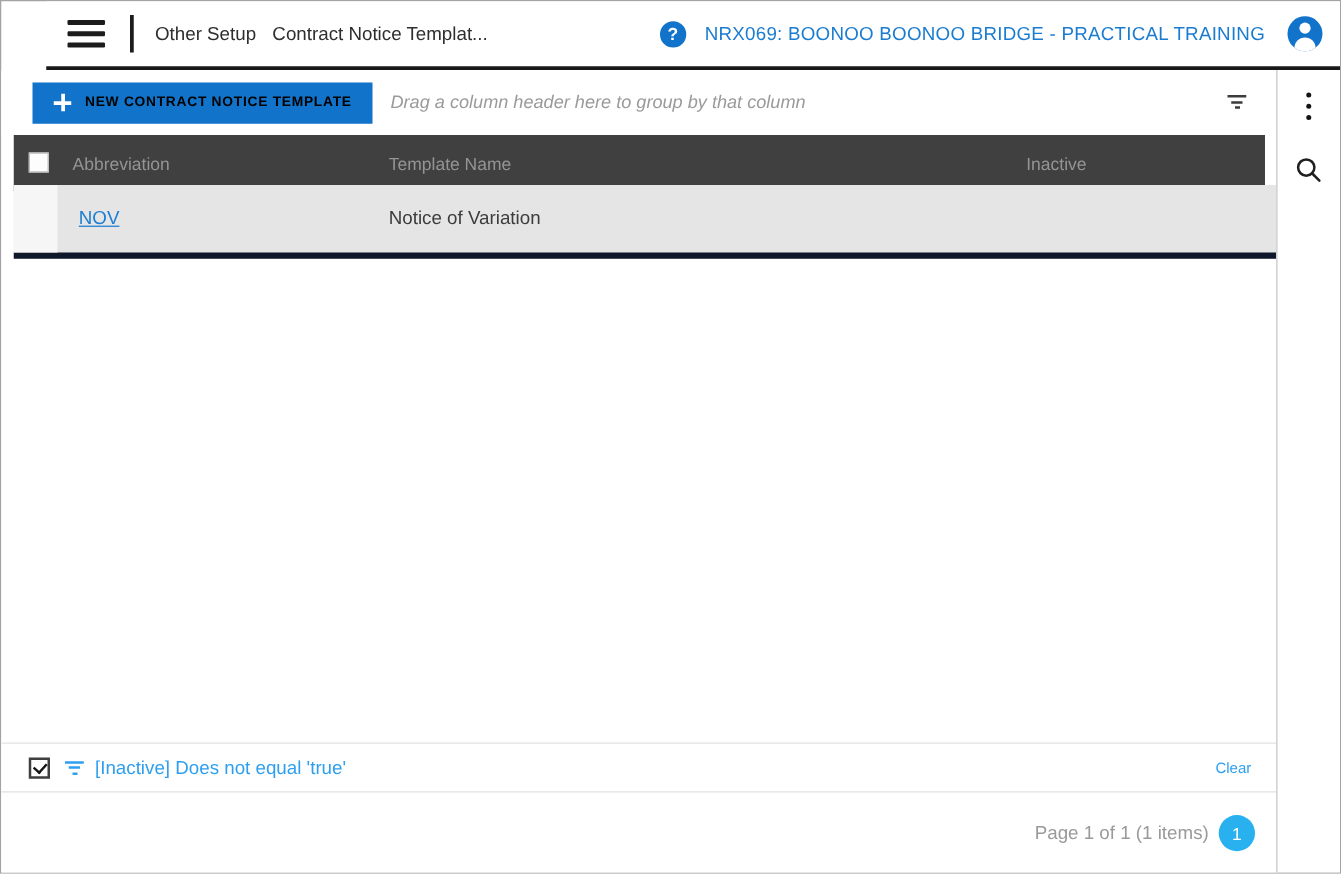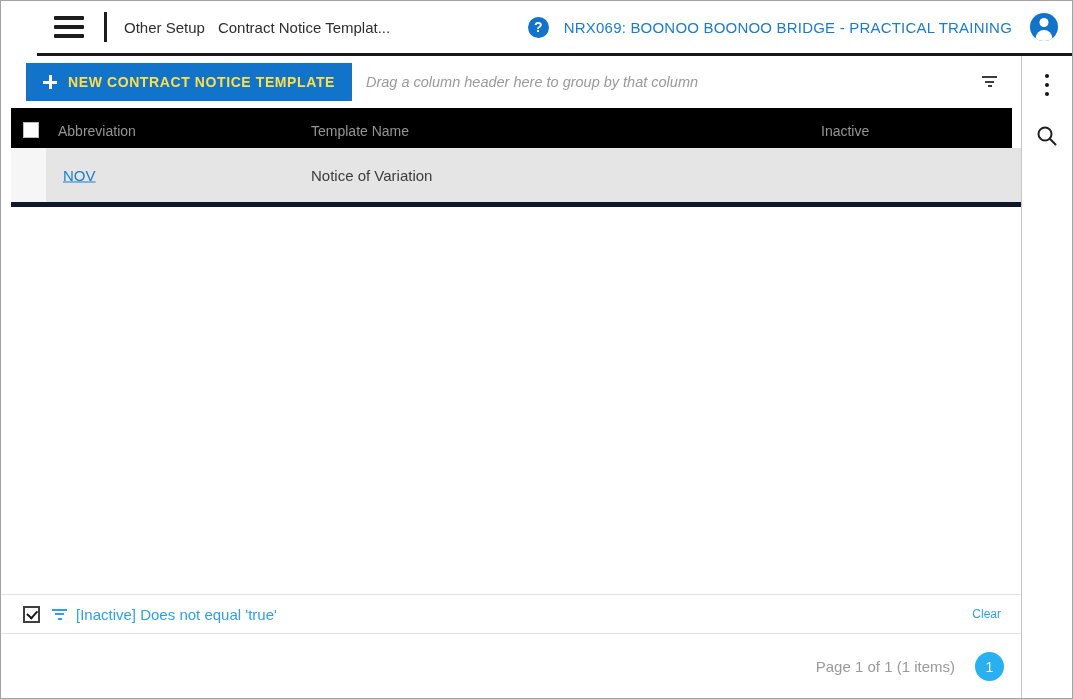--- a/index.html
+++ b/index.html
@@ -38,36 +38,36 @@
     position:absolute;top:55px;right:0;width:51px;bottom:0;background:#fff;
     border-left:1px solid #c6c6c6;display:flex;flex-direction:column;align-items:center;
     padding-top:14px;gap:25px;
   }
   .kebab{display:flex;flex-direction:column;gap:5px;padding:4px;cursor:pointer;}
   .kebab i{width:4px;height:4px;border-radius:50%;background:#141414;}
   .search-btn{cursor:pointer;line-height:0;}
   
   .toolbar{position:absolute;top:0;left:0;right:0;height:52px;display:flex;align-items:center;background:#fff;}
   .new-btn{
-    margin-left:25px;height:38px;background:#1173c9;border:none;color:#fde047;
-    font-family:"Liberation Sans",sans-serif;font-size:14px;font-weight:700;letter-spacing:.6px;
+    margin-left:25px;height:33px;background:#1173c9;border:none;color:#000000;
+    font-family:"Liberation Sans",sans-serif;font-size:11px;font-weight:700;letter-spacing:.6px;
     padding:0 17px;display:flex;align-items:center;gap:11px;cursor:pointer;white-space:nowrap;
   }
   .plus{position:relative;width:14px;height:14px;flex:0 0 auto;}
   .plus::before{content:"";position:absolute;left:0;right:0;top:5.5px;height:3px;background:#fff;}
   .plus::after{content:"";position:absolute;top:0;bottom:0;left:5.5px;width:3px;background:#fff;}
   .group-hint{margin-left:14px;font-style:italic;color:#9a9a9a;font-size:14.5px;white-space:nowrap;}
   .funnel{display:inline-flex;flex-direction:column;align-items:center;gap:2.5px;}
   .funnel i{display:block;height:2px;background:currentColor;}
   .funnel i:nth-child(1){width:15px;}
   .funnel i:nth-child(2){width:9px;}
   .funnel i:nth-child(3){width:4px;}
   .toolbar .funnel{position:absolute;right:24px;top:20px;color:#3c3c3c;cursor:pointer;}
   
-  .grid-header{position:absolute;top:52px;left:10px;right:9px;height:45px;background:#000000;}
+  .grid-header{position:absolute;top:52px;left:10px;right:9px;height:45px;background:#404040;}
   .cb-header{position:absolute;left:12px;top:14px;width:16px;height:16px;border:1px solid #bcbcbc;background:#fdfdfd;cursor:pointer;}
   .col{position:absolute;top:50%;transform:translateY(-50%);color:#949494;font-size:14px;cursor:pointer;white-space:nowrap;}
   .col-abbr{left:47px;}
   .col-name{left:300px;}
   .col-default{left:810px;}
   .grid-row{position:absolute;top:92px;left:10px;right:0;height:59px;background:#e5e5e5;border-bottom:5px solid #0f172a;cursor:pointer;}
   .row-sel{position:absolute;left:0;top:0;bottom:0;width:35px;background:#f6f6f6;}
   .abbr-link{position:absolute;left:52px;top:50%;transform:translateY(-50%);color:#1b7ed3;font-size:15px;text-decoration:underline;cursor:pointer;}
   .row-name{position:absolute;left:300px;top:50%;transform:translateY(-50%);color:#3c3c3c;font-size:15px;white-space:nowrap;}
   .row-default{position:absolute;left:810px;top:50%;transform:translateY(-50%);color:#3c3c3c;font-size:15px;}
@@ -81,21 +81,21 @@
   .fb-cb::after{
     content:"";position:absolute;left:2px;top:2.5px;width:8px;height:4.5px;
     border-left:2px solid #161616;border-bottom:2px solid #161616;transform:rotate(-48deg);
   }
   .filter-bar .funnel{margin-left:12px;color:#2e9ff0;cursor:pointer;}
   .fb-text{margin-left:9px;color:#2e9ff0;font-size:15px;cursor:pointer;white-space:nowrap;}
   .fb-clear{margin-left:auto;margin-right:20px;color:#2e9ff0;font-size:12px;cursor:pointer;}
   
   .pager{
     position:absolute;left:0;right:0;top:579px;bottom:0;background:#fff;
-    display:flex;align-items:center;justify-content:flex-end;gap:20px;padding-right:17px;padding-left:32px;
+    display:flex;align-items:center;justify-content:flex-end;gap:8px;padding-right:17px;padding-left:32px;
   }
   .pager-summary{color:#9a9a9a;font-size:15px;white-space:nowrap;}
   .page-btn{
     width:29px;height:29px;border-radius:50%;background:#29b1ef;color:#fff;font-size:14px;
     display:flex;align-items:center;justify-content:center;cursor:pointer;flex:0 0 auto;
   }
 </style>
 </head>
 <body>
 

